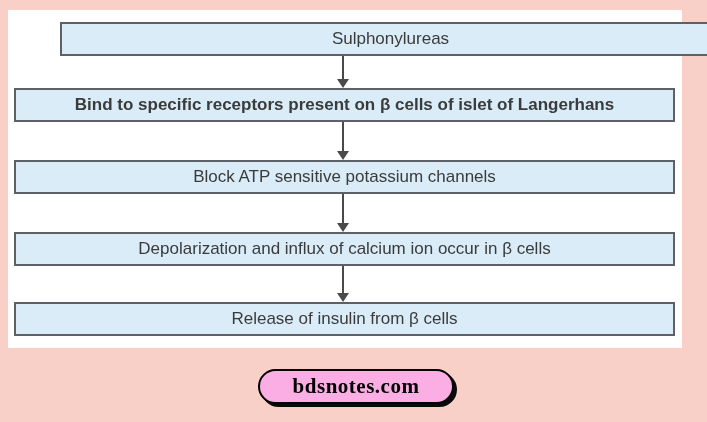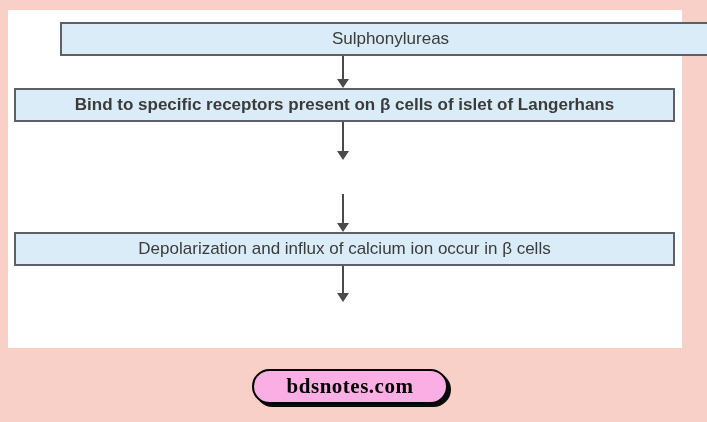--- a/index.html
+++ b/index.html
@@ -64,21 +64,21 @@
   .arrow .head {
     width: 0;
     height: 0;
     border-left: 6px solid transparent;
     border-right: 6px solid transparent;
     border-top: 9px solid #4a4a4a;
   }
 
   .badge {
     position: absolute;
-    left: 252px;
+    left: 258px;
     top: 369px;
     width: 192px;
     height: 31px;
     background: #fbaee3;
     border: 2px solid #000000;
     border-radius: 18px;
     box-shadow: 3px 3px 0 #0a0a0a;
     display: flex;
     align-items: center;
     justify-content: center;
@@ -103,31 +103,33 @@
     <div class="head"></div>
   </div>
 
   <div class="step-box step-2">Bind to specific receptors present on β cells of islet of Langerhans</div>
 
   <div class="arrow arrow-2">
     <div class="shaft"></div>
     <div class="head"></div>
   </div>
 
+  <div class="step-box step-3">Block ATP sensitive potassium channels</div>
 
   <div class="arrow arrow-3">
     <div class="shaft"></div>
     <div class="head"></div>
   </div>
 
   <div class="step-box step-4">Depolarization and influx of calcium ion occur in β cells</div>
 
   <div class="arrow arrow-4">
     <div class="shaft"></div>
     <div class="head"></div>
   </div>
 
+  <div class="step-box step-5">Release of insulin from β cells</div>
 
 </div>
 
 <div class="badge">
   <span>bdsnotes.com</span>
 </div>
 
 </body></html>

